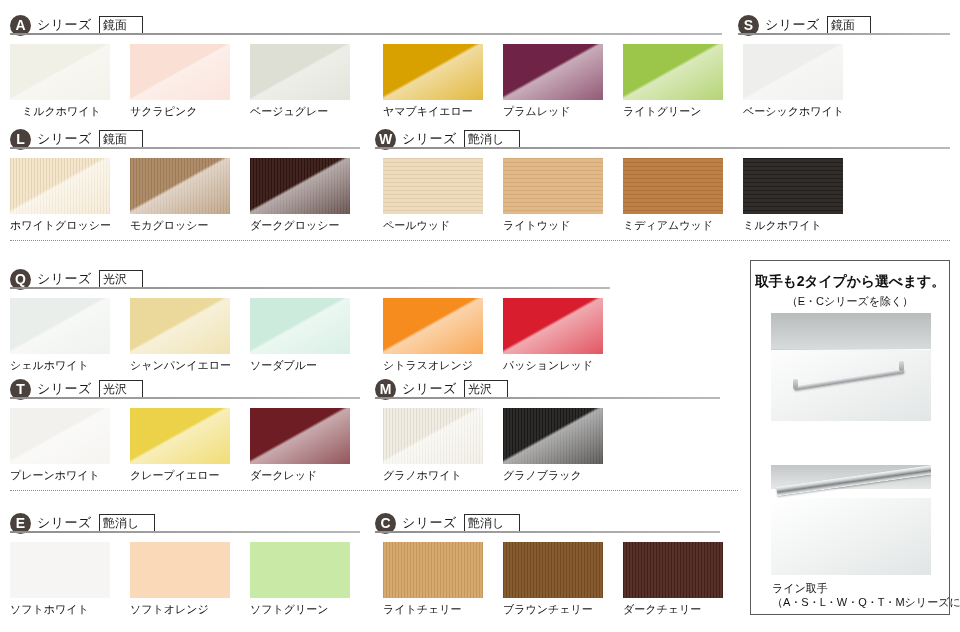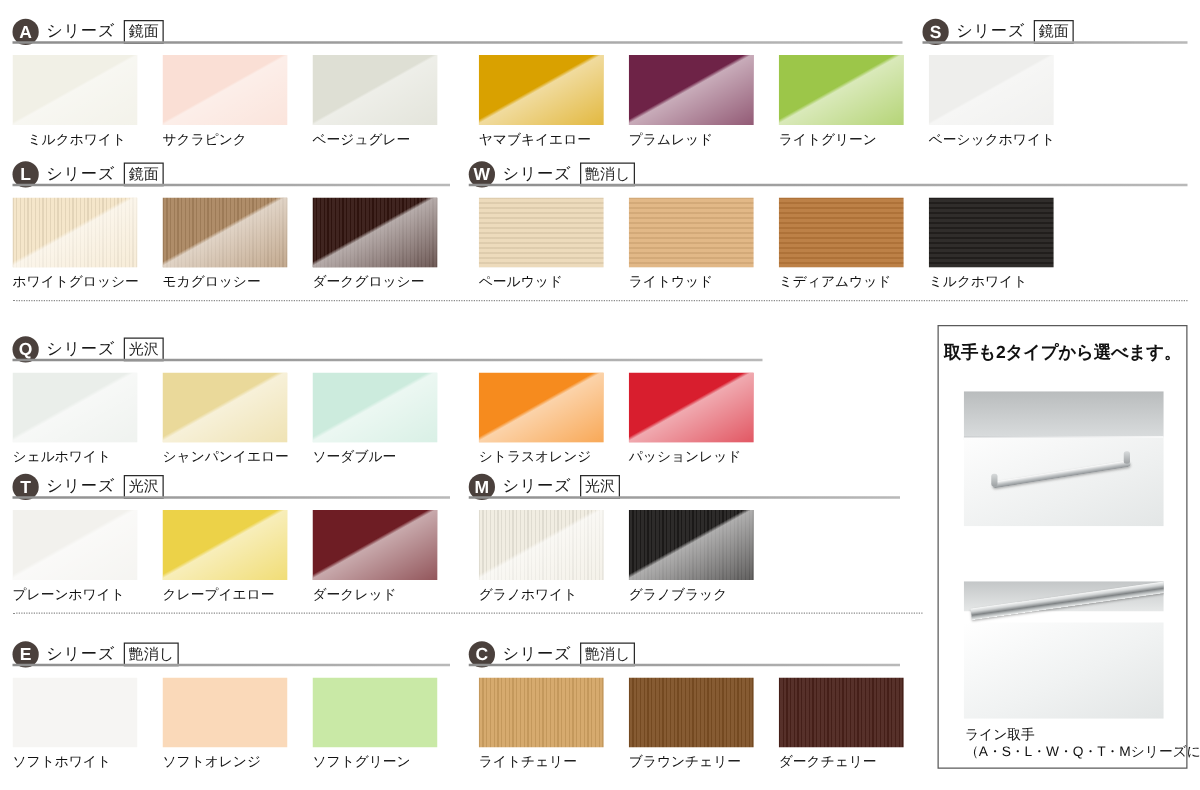--- a/index.html
+++ b/index.html
@@ -16,21 +16,21 @@
   .series-head{ position:absolute; display:flex; align-items:center; height:22px; }
   .badge{
     width:21px; height:21px; border-radius:50%;
     background:#4a403c; color:#ffffff;
     font-size:14px; font-weight:bold; line-height:21px; text-align:center;
     flex:0 0 auto; letter-spacing:0;
   }
   .series-word{ font-size:13px; margin-left:6px; letter-spacing:.5px; color:#171717; white-space:nowrap;}
   .finish{
     margin-left:7px; font-size:12px; line-height:1;
-    border:1px solid #2b2b2b; padding:2px 3px 3px 3px; background:#fff; white-space:nowrap;
+    border:1px solid #2b2b2b; padding:2px 15px 3px 3px; background:#fff; white-space:nowrap;
   }
   .rule{
     position:absolute; height:2px;
     background:linear-gradient(to right,#8d8d8d,#b9b9b9);
   }
 
   
   .swatch{ position:absolute; width:100px; height:56px; overflow:hidden; }
   .swatch .face{ position:absolute; inset:0; }
   .swatch .gloss{
@@ -327,20 +327,21 @@
       </div>
       <div class="swatch-label" style="left: 623px; top: 602px;">ダークチェリー</div>
     </div>
   <div id="dividers-root">
       <div class="dotted" style="left: 10px; top: 240px; width: 940px;"></div>
       <div class="dotted" style="left: 10px; top: 490px; width: 728px;"></div>
     </div>
 
   <div class="panel" style="left:750px; top:260px; width:200px; height:355px;">
     <div class="panel-title" style="top:12px;">取手も2タイプから選べます。</div>
+    <div class="panel-sub" style="top:33px;">（E・Cシリーズを除く）</div>
 
     <div class="photo" style="left:20px; top:52px; width:160px; height:108px;">
       <div class="door1-top"></div>
       <div class="door1-edge"></div>
       <div class="door1-face"></div>
       <div class="bar" style="left:22px; top:64px; width:112px; transform:rotate(-9deg);"></div>
       <div class="bar-foot" style="left:22px; top:66px;"></div>
       <div class="bar-foot" style="left:128px; top:48px;"></div>
     </div>
 

